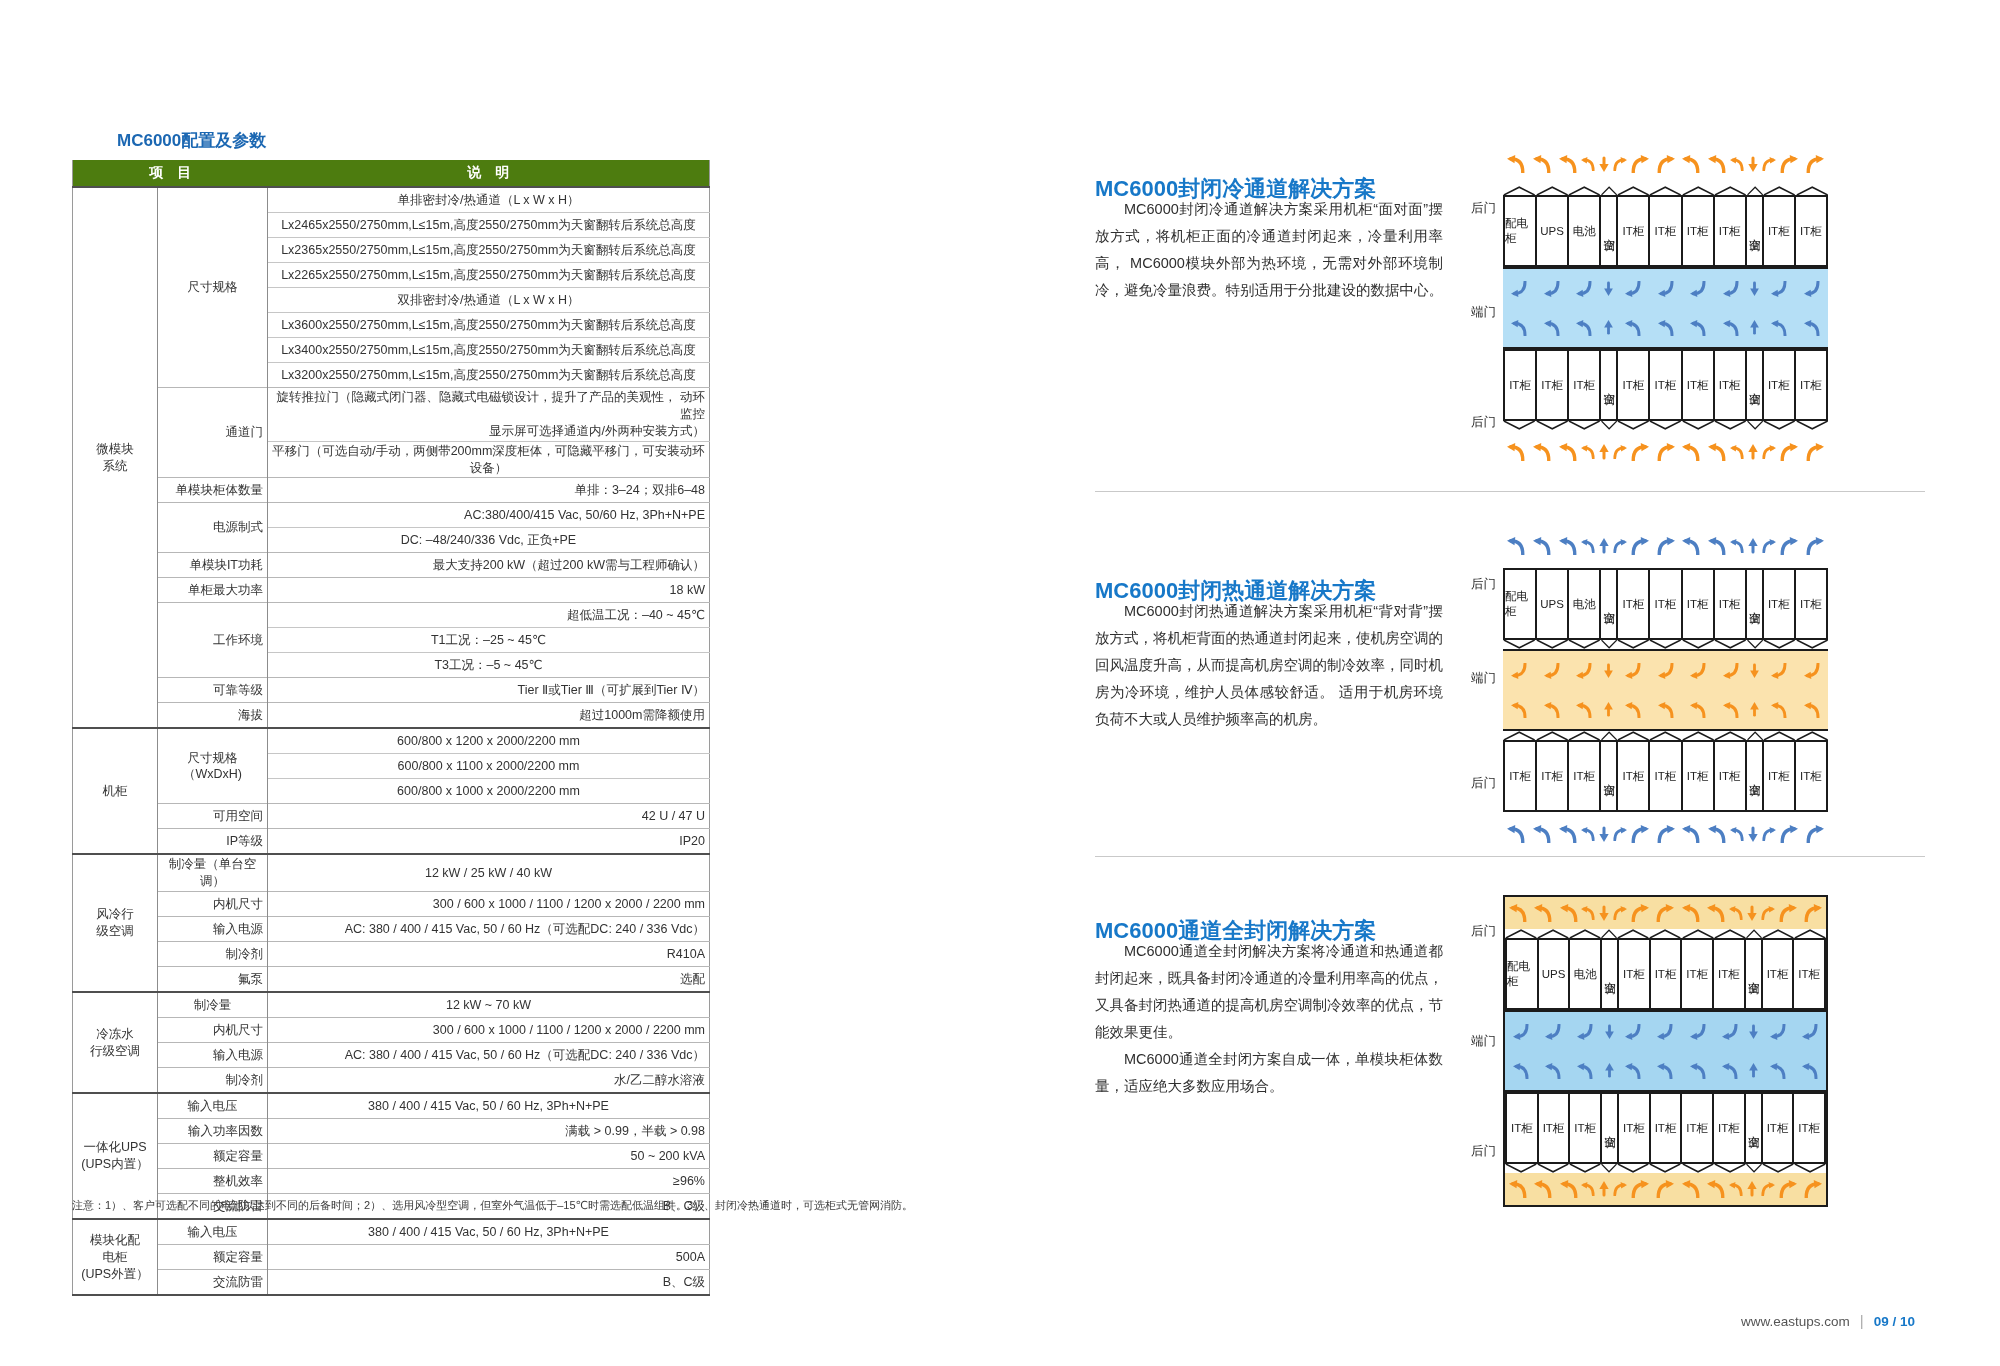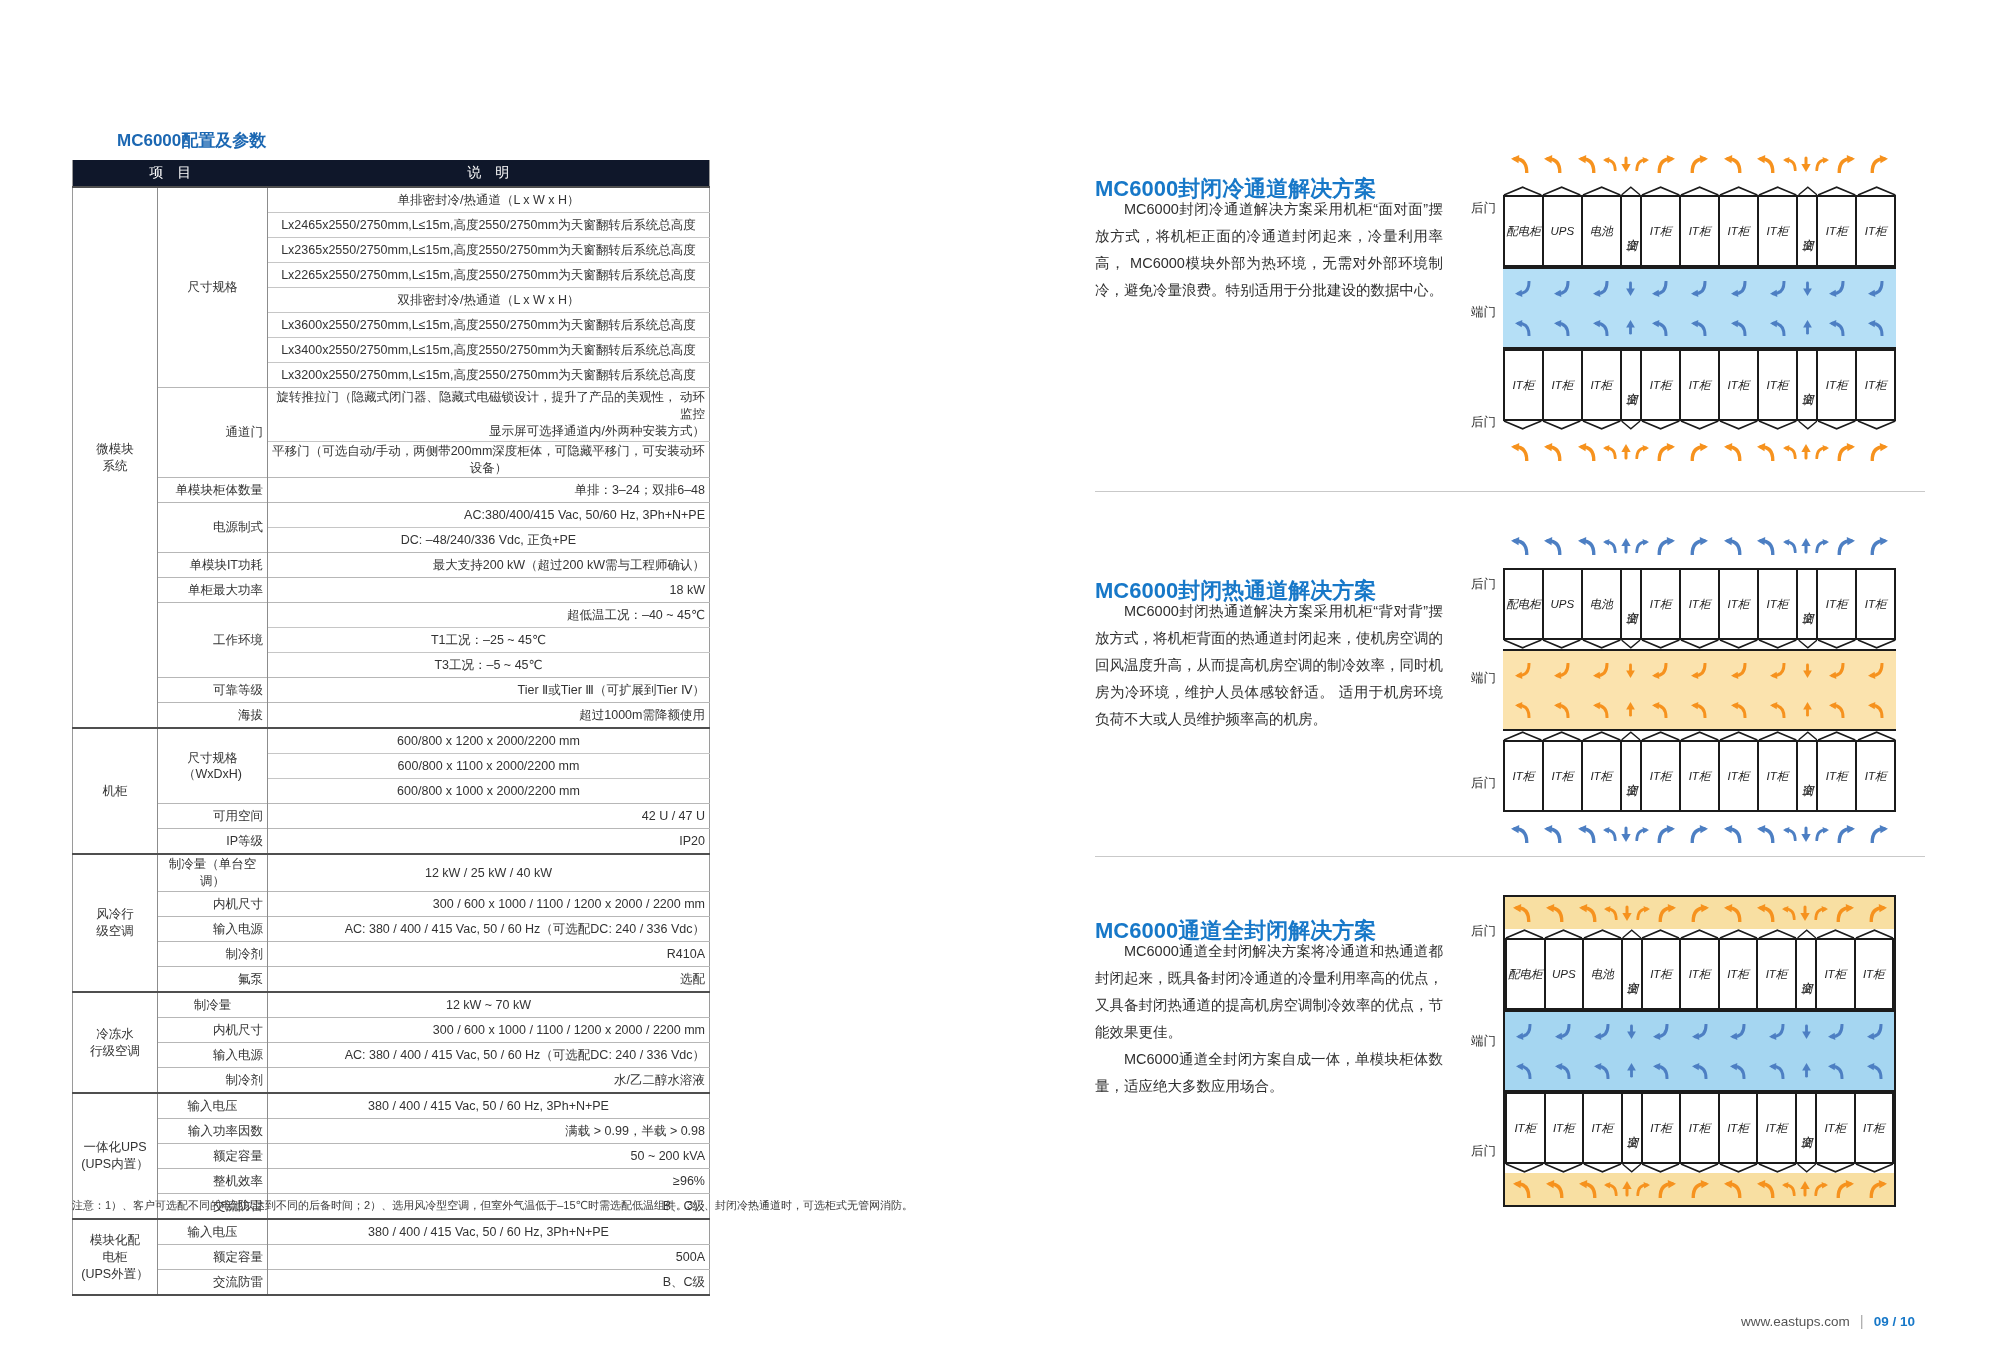--- a/index.html
+++ b/index.html
@@ -4,41 +4,41 @@
 <style>
   html,body{margin:0;padding:0;}
   body{width:2000px;height:1366px;position:relative;background:#ffffff;
        font-family:"Liberation Sans","DejaVu Sans",sans-serif;color:#333;}
 
   
   .page-title{position:absolute;left:72px;top:118px;font-size:17px;font-weight:bold;color:#1b67b2;margin-left:45px;}
   .spec-wrap{position:absolute;left:72px;top:160px;width:638px;}
   table.spec{width:100%;border-collapse:collapse;table-layout:fixed;
              border-left:1px solid #9a9a9a;border-right:1px solid #9a9a9a;border-bottom:2px solid #4f4f4f;}
-  table.spec thead th{background:#0f172a;color:#fff;font-size:14px;font-weight:normal;height:26px;padding:0;}
+  table.spec thead th{background:#4d7c0f;color:#fff;font-size:14px;font-weight:bold;height:26px;padding:0;}
   table.spec td{font-size:12.5px;color:#333;text-align:center;vertical-align:middle;
                 height:22px;padding:1px 4px;line-height:1.35;white-space:pre-line;}
   td.glabel{border-right:1px solid #8c8c8c;font-size:13px;}
   td.ilabel{border-right:1px solid #8c8c8c;font-size:13px;}
   tr.i0 td{border-top:1px solid #b7b7b7;text-align:right;}
   tr.rsub td.val{border-top:1px solid #c6c6c6;}
   tr.g0 td{border-top:2px solid #4f4f4f;}
   .note{position:absolute;left:72px;top:1198px;width:1420px;font-size:11px;color:#3a3a3a;white-space:nowrap;}
 
   
   .sec-head{position:absolute;left:1095px;width:420px;font-size:22px;font-weight:bold;color:#1778c8;}
   .sec-body{position:absolute;left:1095px;width:348px;font-size:14.5px;line-height:27px;color:#2f2f2f;text-align:justify;}
   .sec-body p{margin:0;text-indent:2em;}
   .divider{position:absolute;left:1095px;width:830px;height:1px;background:#c9c9c9;}
 
   
   .diagram{position:absolute;left:1448px;width:470px;}
   .doorcol{position:absolute;left:0;top:0;width:50px;height:100%;}
   .door{position:absolute;left:0;width:48px;text-align:right;font-size:12.5px;color:#2b2b2b;}
-  .dbody{margin-left:55px;width:393px;font-style:italic;}
+  .dbody{margin-left:55px;width:325px;}
   .dbody.boxed{border:2.5px solid #1b1b1b;box-sizing:border-box;}
   .zrow{display:flex;align-items:center;}
   .azone{height:44px;}
   .band{height:32px;}
   .acol{display:flex;align-items:center;justify-content:center;gap:1px;}
   .acol.w2{flex:2;} .acol.w1{flex:1;}
   .rackrow{display:flex;height:72px;}
   .rack{flex:2;border:2px solid #1b1b1b;background:#fff;display:flex;align-items:center;justify-content:center;
         font-size:11.5px;color:#222;box-sizing:border-box;}
   .rack + .rack{margin-left:-2px;}

